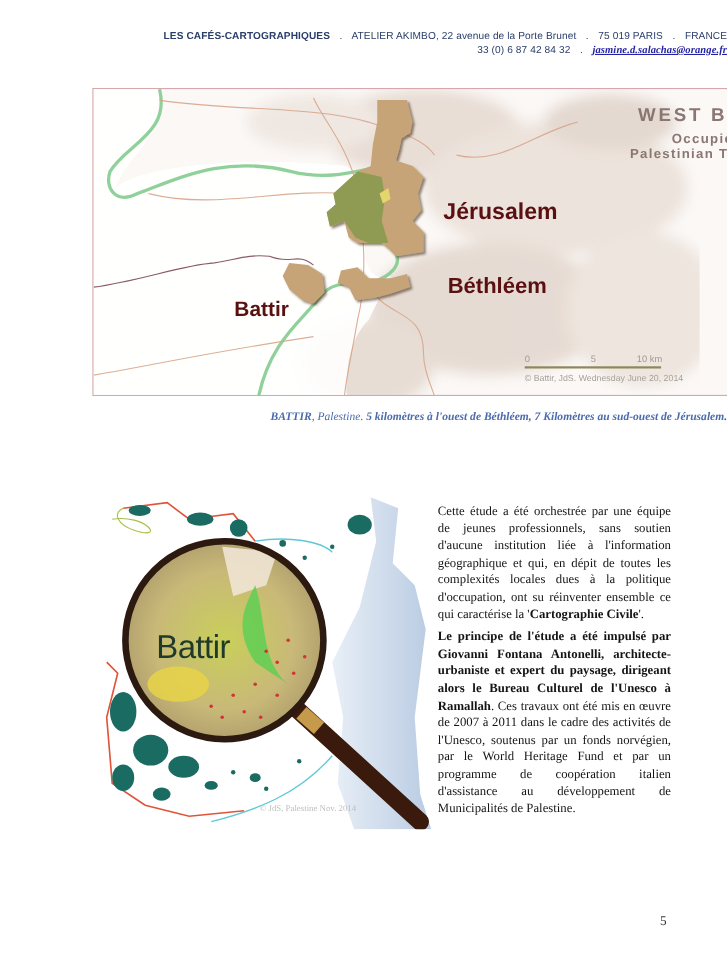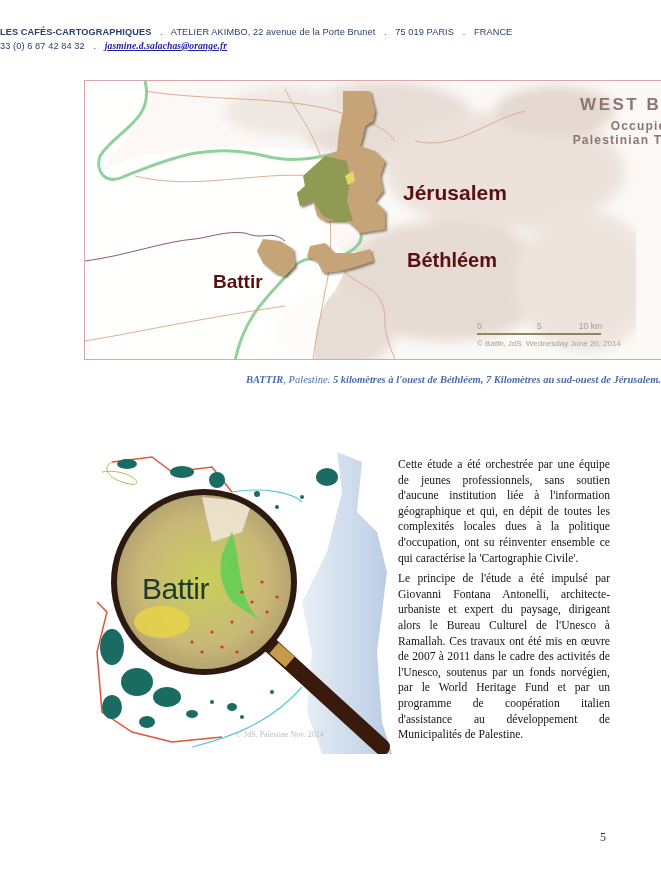--- a/index.html
+++ b/index.html
@@ -1,19 +1,19 @@
 <!DOCTYPE html>
 <html><head>
 <meta charset="utf-8">
 <style>
   * { margin: 0; padding: 0; box-sizing: border-box; }
   html, body { width: 661px; height: 883px; background: #ffffff; overflow: hidden; }
   body { position: relative; font-family: "Liberation Serif", serif; color: #111; }
 
-  .header { position: absolute; top: 26px; left: 0; width: 661px; text-align: left;
+  .header { position: absolute; top: 26px; left: 0; width: 661px; text-align: right;
     font-family: "Liberation Sans", sans-serif; font-size: 9.2px; line-height: 13px; color: #2a3e6a; letter-spacing: 0.1px; }
   .header .brand { font-weight: bold; }
   .header .sep { padding: 0 6px; }
   .header .email { font-family: "Liberation Serif", serif; font-style: italic; font-weight: bold; text-decoration: underline; color: #2321a4; font-size: 9.6px; }
 
   .map1 { position: absolute; left: 60px; top: 80px; width: 640px; height: 280px; border: 1.5px solid #d7a7ad;
     overflow: hidden; background: #fbf8f6; margin-left: 24px; }
   .map1 svg { position: absolute; left: 0; top: 0; }
   .map-label { position: absolute; font-family: "Liberation Sans", sans-serif; font-weight: bold; color: #5a1010; }
   .wb-title { position: absolute; right: 10px; top: 14px; text-align: center; font-family: "Liberation Sans", sans-serif; font-weight: bold; color: #8a7772; }
@@ -28,21 +28,21 @@
   .caption { position: absolute; top: 373px; left: 0; width: 661px; text-align: right; font-size: 10.5px; line-height: 14px; color: #4c6bab; font-style: italic; }
   .caption b { font-weight: bold; }
 
   .map2 { position: absolute; left: 92px; top: 452px; width: 300px; height: 302px; overflow: hidden; background: #ffffff; }
   .map2 svg { position: absolute; left: 0; top: 0; }
   .map2 .credit2 { position: absolute; left: 144px; top: 278px; font-family: Liberation Serif, serif; font-size: 8px; color: #bdbdbd; white-space: nowrap; }
   .map2 .lens-label { position: absolute; left: 50px; top: 120px; font-family: "Liberation Sans", sans-serif; font-size: 30px; color: #1f3a2a; letter-spacing: -0.5px; }
 
   .body-text { position: absolute; left: 398px; top: 457px; width: 212px; font-size: 11.6px; line-height: 15.6px; text-align: justify; color: #141414; }
   .body-text p { margin-bottom: 5px; }
-  .body-text b { font-weight: normal; }
+  .body-text b { font-weight: bold; }
 
   .page-num { position: absolute; left: 600px; top: 830px; font-size: 12px; color: #333; }
 </style>
 </head>
 <body>
 
 <div class="header">
   <div>
     <span class="brand">LES CAFÉS-CARTOGRAPHIQUES</span>
     <span class="sep">.</span>

